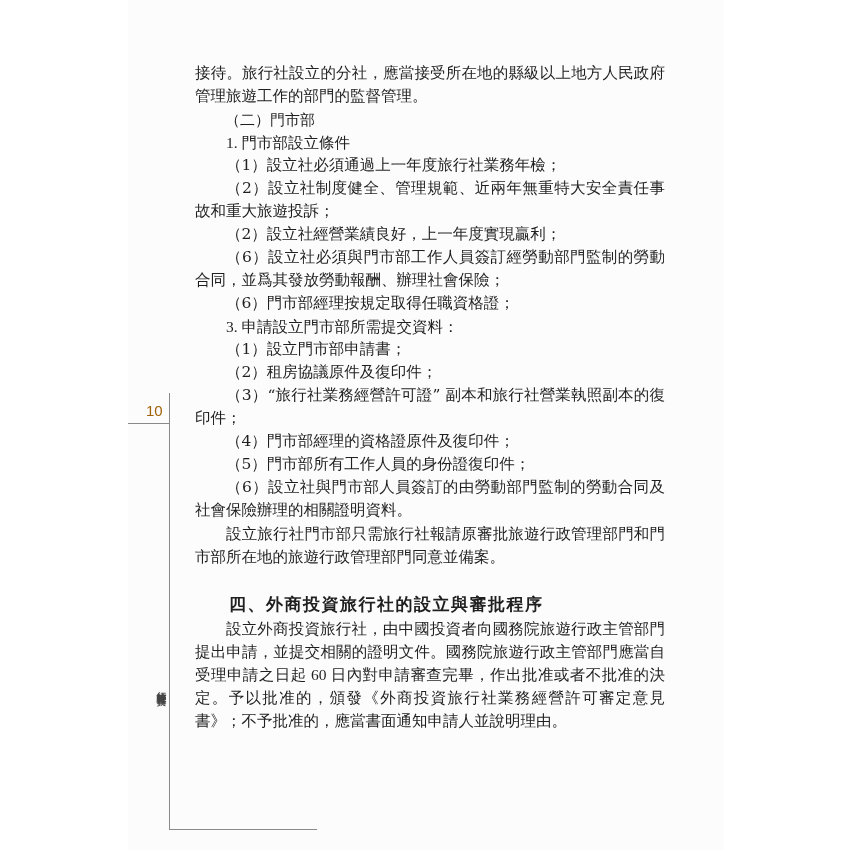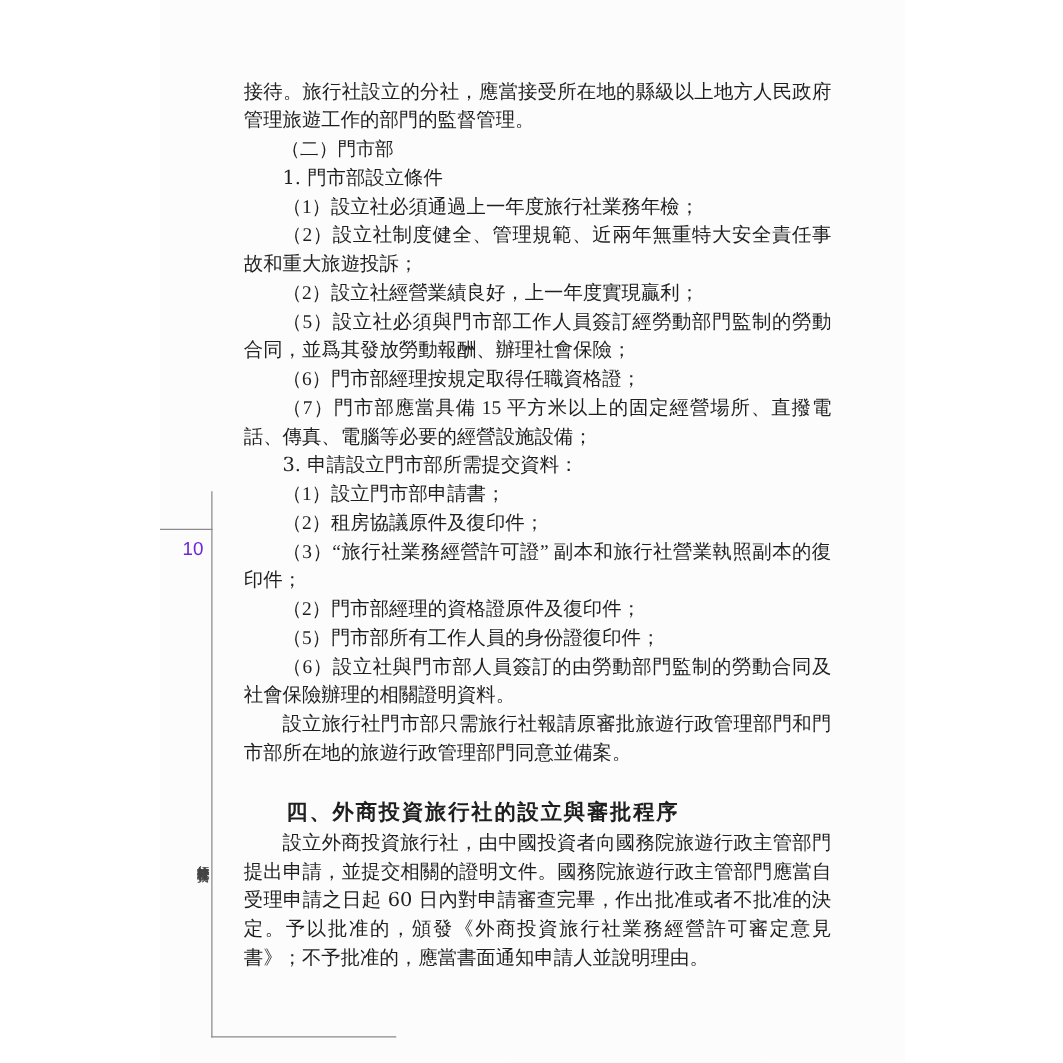--- a/index.html
+++ b/index.html
@@ -43,24 +43,24 @@
       position: absolute;
       left: 169px;
       top: 829px;
       width: 148px;
       height: 1px;
       background: #8a8a8a;
     }
     .page-number {
       position: absolute;
       left: 146px;
-      top: 431px;
+      top: 402px;
       font-family: "Liberation Sans", "DejaVu Sans", sans-serif;
       font-size: 15px;
-      color: #6d28d9;
+      color: #a16207;
       letter-spacing: 0px;
     }
     .running-title {
       position: absolute;
       left: 153px;
       top: 684px;
       width: 14px;
       font-size: 10px;
       line-height: 11.6px;
       color: #444;
@@ -75,24 +75,24 @@
       width: 470px;
       font-size: 15.5px;
       line-height: 23px;
       text-align: justify;
     }
     .body-text p {
       margin: 0;
     }
     .indent {
       text-indent: 2em;
+      font-family: Liberation Serif, serif;
     }
     .sub-indent {
       text-indent: 2em;
-      font-family: Liberation Serif, serif;
     }
     .section-gap {
       height: 23px;
     }
     .section-heading {
       margin: 0;
       text-indent: 2em;
       font-size: 17px;
       letter-spacing: 1.5px;
       font-family: "DejaVu Serif", "Liberation Serif", serif;
@@ -116,28 +116,27 @@
 <div class="page-number">10</div>
 <div class="running-title">旅行社經營管理實務</div>
 
 <div class="body-text">
   <p>接待。旅行社設立的分社，應當接受所在地的縣級以上地方人民政府管理旅遊工作的部門的監督管理。</p>
   <p class="indent bold">（二）門市部</p>
   <p class="indent">1. 門市部設立條件</p>
   <p class="sub-indent">（1）設立社必須通過上一年度旅行社業務年檢；</p>
   <p class="sub-indent">（2）設立社制度健全、管理規範、近兩年無重特大安全責任事故和重大旅遊投訴；</p>
   <p class="sub-indent">（2）設立社經營業績良好，上一年度實現贏利；</p>
-  <p class="sub-indent">（5）設立社必須與門市部工作人員簽訂經勞動部門監制的勞動合同，並爲其發放勞動報酬、辦理社會保險；</p>
+  <p class="sub-indent">（6）設立社必須與門市部工作人員簽訂經勞動部門監制的勞動合同，並爲其發放勞動報酬、辦理社會保險；</p>
   <p class="sub-indent">（6）門市部經理按規定取得任職資格證；</p>
-  <p class="sub-indent">（7）門市部應當具備 15 平方米以上的固定經營場所、直撥電話、傳真、電腦等必要的經營設施設備；</p>
   <p class="indent">3. 申請設立門市部所需提交資料：</p>
   <p class="sub-indent">（1）設立門市部申請書；</p>
   <p class="sub-indent">（2）租房協議原件及復印件；</p>
   <p class="sub-indent">（3）“旅行社業務經營許可證” 副本和旅行社營業執照副本的復印件；</p>
-  <p class="sub-indent">（2）門市部經理的資格證原件及復印件；</p>
+  <p class="sub-indent">（4）門市部經理的資格證原件及復印件；</p>
   <p class="sub-indent">（5）門市部所有工作人員的身份證復印件；</p>
   <p class="sub-indent">（6）設立社與門市部人員簽訂的由勞動部門監制的勞動合同及社會保險辦理的相關證明資料。</p>
   <p class="indent">設立旅行社門市部只需旅行社報請原審批旅遊行政管理部門和門市部所在地的旅遊行政管理部門同意並備案。</p>
   <div class="section-gap"></div>
   <h2 class="section-heading">四、外商投資旅行社的設立與審批程序</h2>
   <p class="indent">設立外商投資旅行社，由中國投資者向國務院旅遊行政主管部門提出申請，並提交相關的證明文件。國務院旅遊行政主管部門應當自受理申請之日起 60 日內對申請審查完畢，作出批准或者不批准的決定。予以批准的，頒發《外商投資旅行社業務經營許可審定意見書》；不予批准的，應當書面通知申請人並說明理由。</p>
 
 </div>
 
 </body></html>

